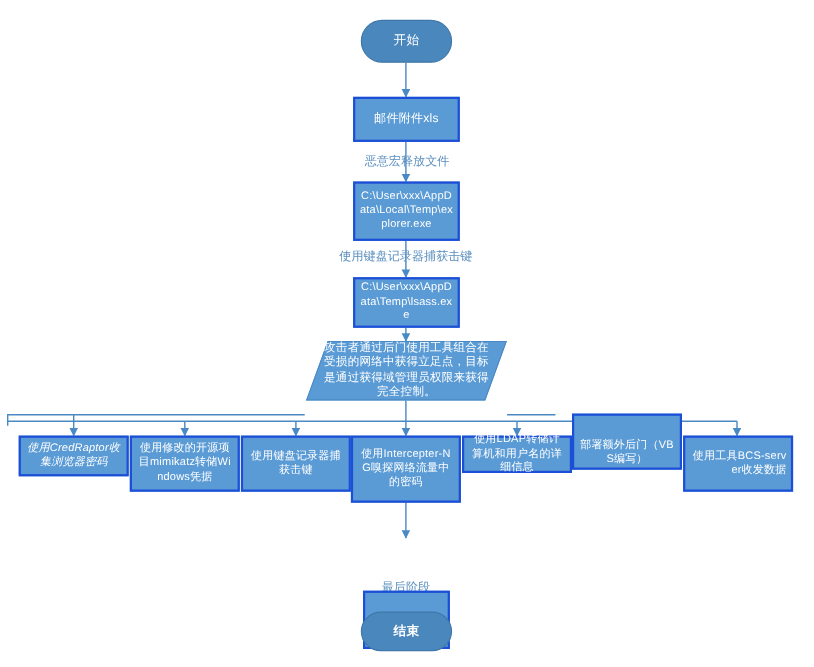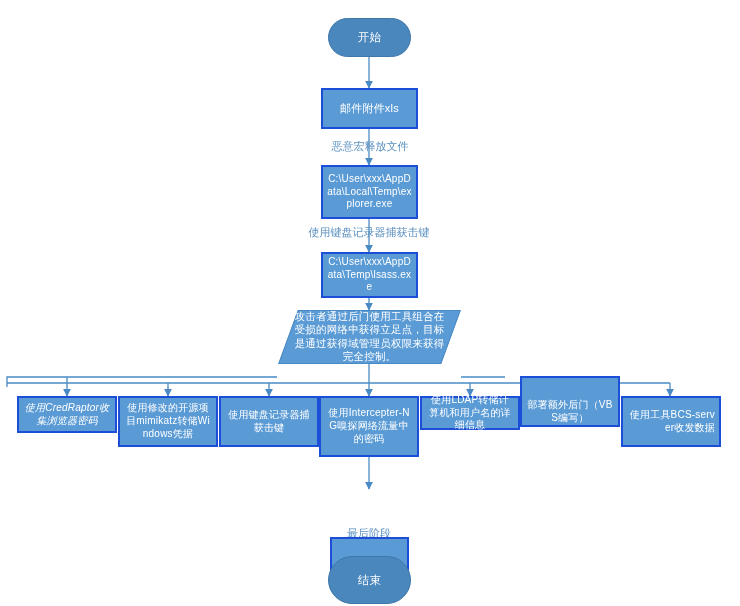--- a/index.html
+++ b/index.html
@@ -181,17 +181,17 @@
   </div>
 
   <div class="edge-label" style="left:319px; top:486px; width:100px;margin-top:40px;">
     <span>最后阶段</span>
   </div>
 
   <div class="node process" style="left:330px; top:489px; width:79px; height:53px;margin-top:48px;">
     <span class="txt">KillDisk</span>
   </div>
 
-  <div class="node terminator" style="left:328px; top:556px; width:83px; height:48px;">
+  <div class="node terminator" style="left:328px; top:556px; width:83px; height:36px;font-weight:bold;">
     <span class="txt">结束</span>
   </div>
 
 </div>
 
 </body></html>

